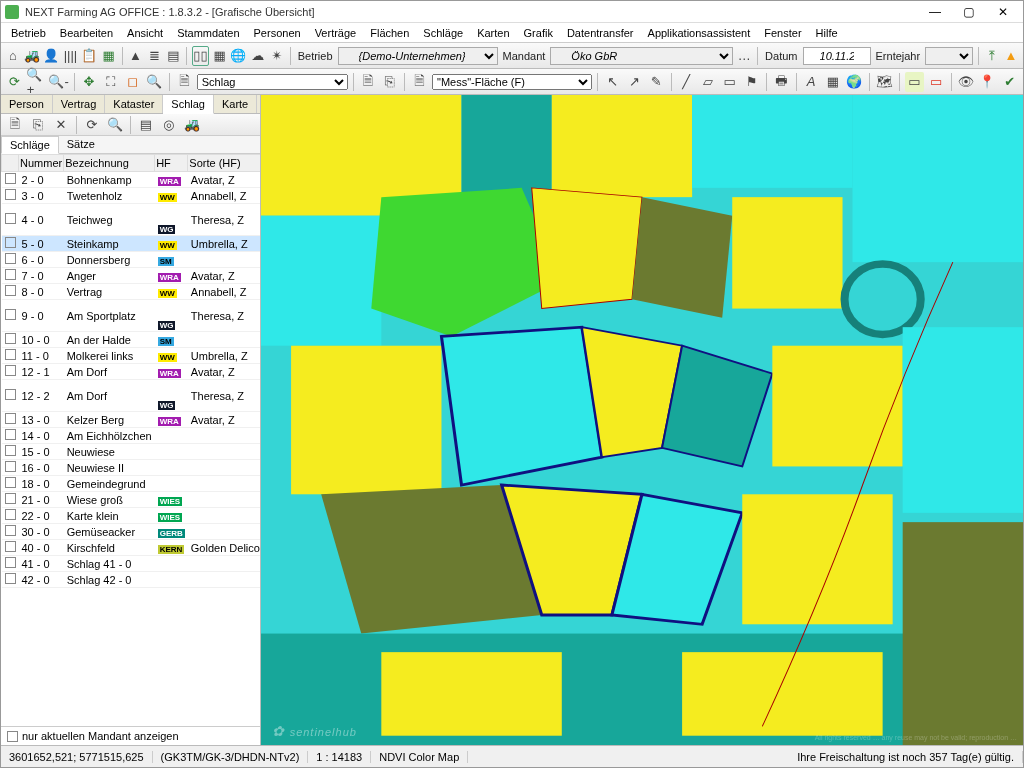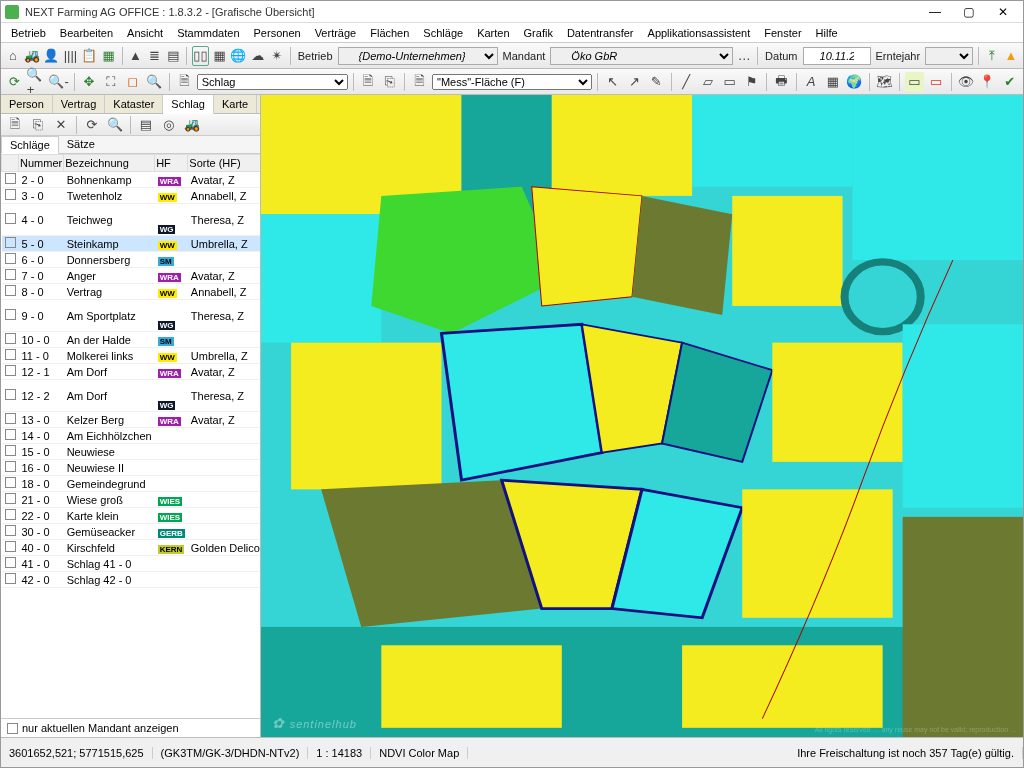--- a/index.html
+++ b/index.html
@@ -36,21 +36,21 @@
 .badge.ww { background: #ffeb00; color: #000; }
 .badge.wra { background: #a21caf; }
 .badge.wg { background: #0f172a; margin-top: 20px; }
 .badge.sm { background: #36a9e1; color:#000;}
 .badge.wies { background: #00a651; }
 .badge.gerb{ background:#00897b; }
 .badge.kern{ background:#c0ca33; color:#000;}
 .bottom-check { padding: 3px 6px; border-top: 1px solid #ccc; font-size: 10px; display: flex; align-items: center; gap: 4px; }
 .map-area { flex: 1; position: relative; overflow: hidden; background: #3cc; }
 .map-svg { width: 100%; height: 100%; display: block; }
-.statusbar { height: 30px; background: #f0f0f0; border-top: 1px solid #bbb; display: flex; align-items: center; font-size: 10px; }
+.statusbar { height: 22px; background: #f0f0f0; border-top: 1px solid #bbb; display: flex; align-items: center; font-size: 10px; }
 .statusbar span { padding: 0 8px; border-right: 1px solid #ccc; }
 .statusbar .flex { flex: 1; border-right: none; }
 .watermark { position: absolute; bottom: 6px; left: 11px; color: rgba(255,255,255,.4); font-size: 14px; font-style: italic; pointer-events: none; letter-spacing: 1px; }
 .copyright { position: absolute; bottom: 4px; right: 6px; color: rgba(255,255,255,.25); font-size: 7px; pointer-events: none; }
 </style>
 </head>
 <body>
 
 <div class="titlebar">
   <div class="app-icon"></div>

